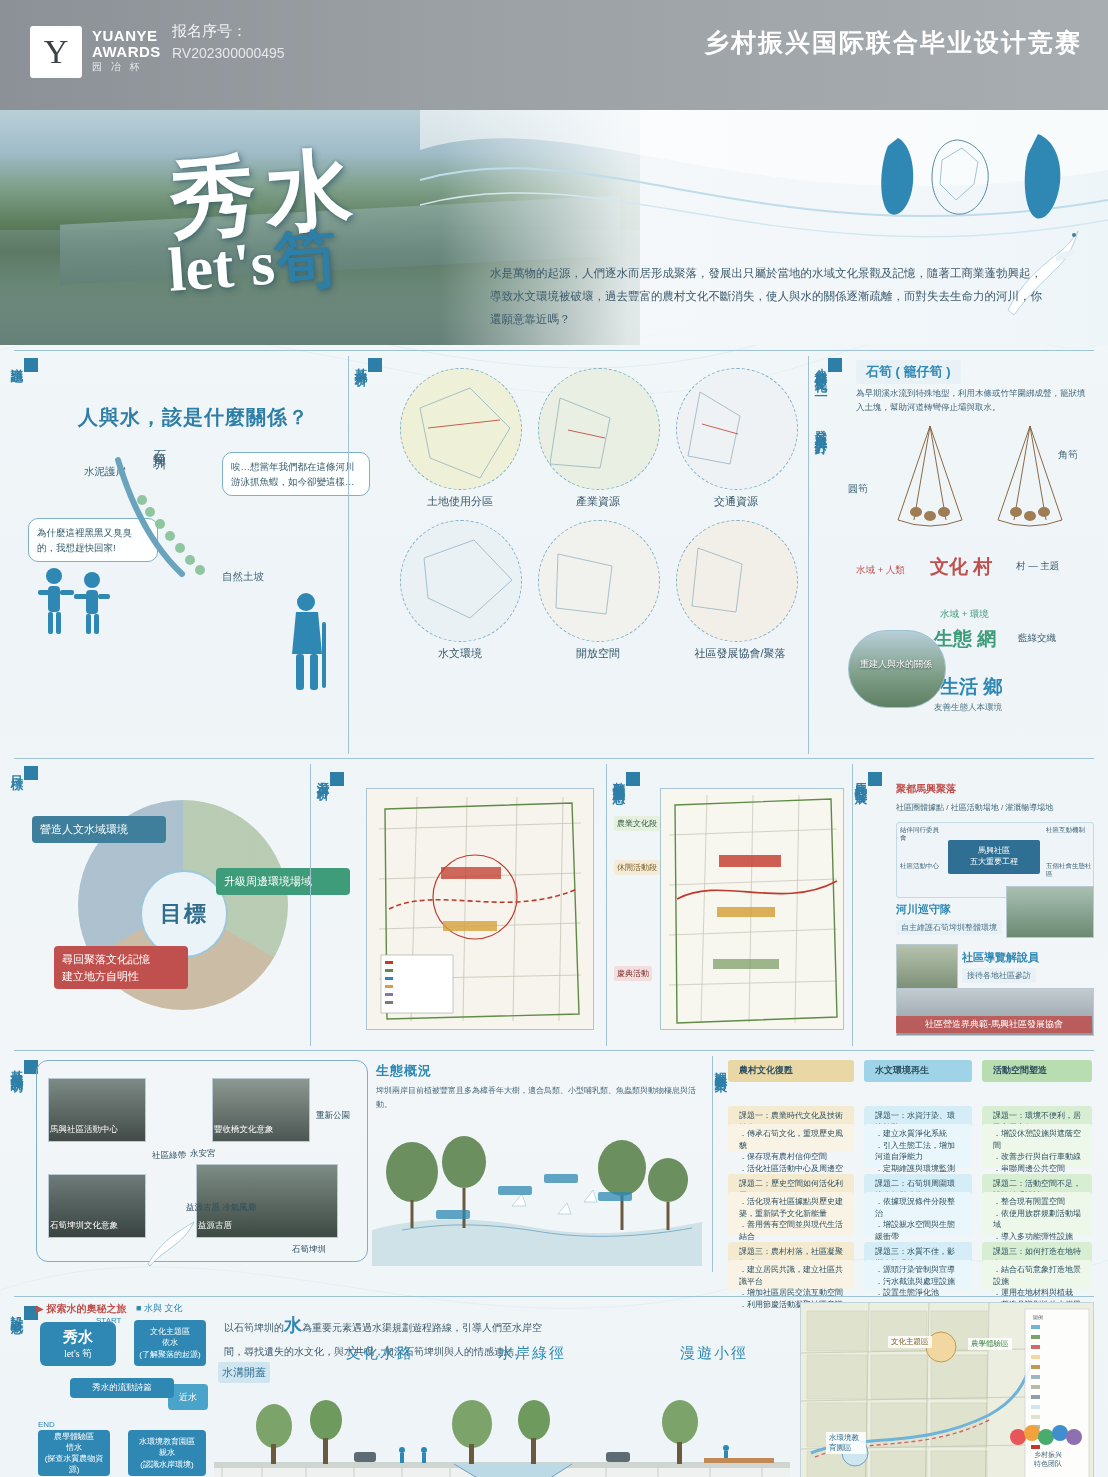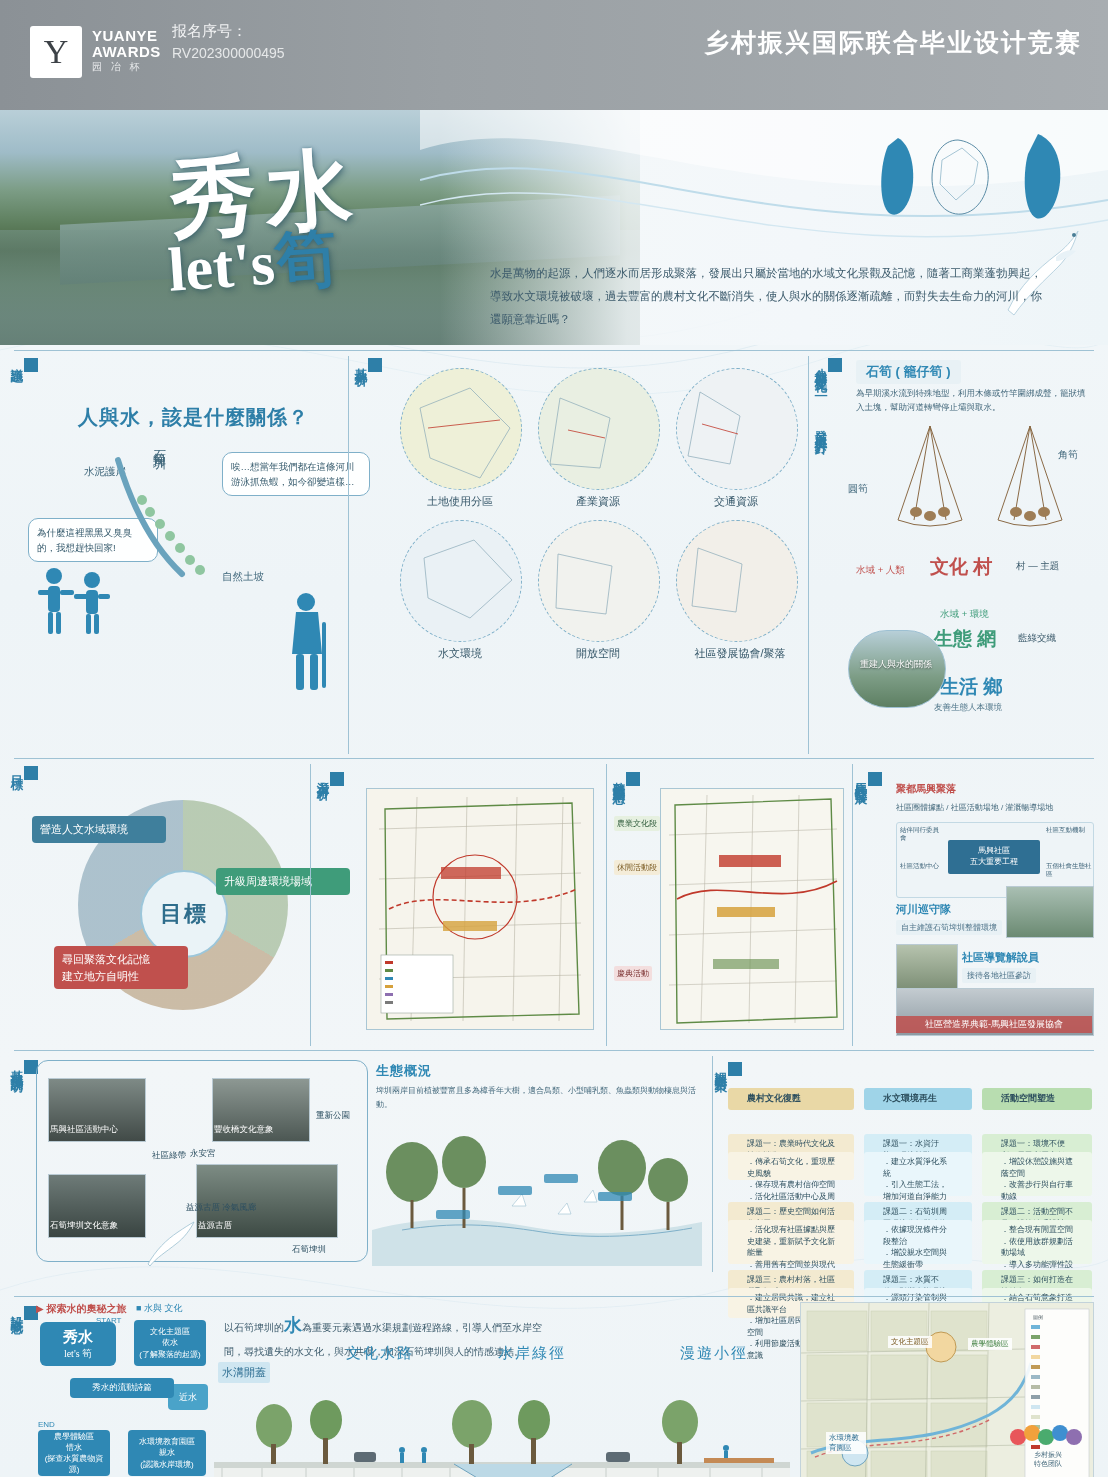--- a/index.html
+++ b/index.html
@@ -154,21 +154,21 @@
 
   .map-box{position:absolute;border:1px solid #a9c6d4;background:#f7f5ef;overflow:hidden;}
 
   
   .photo{position:absolute;overflow:hidden;border:1px solid #b9cad3;}
   .pcap{position:absolute;font-size:8.5px;color:#2b4e60;}
 
   
   .scard{
     position:absolute;border-radius:3px;font-size:8px;line-height:1.45;color:#2d4f5e;
-    padding:4px 19px;box-sizing:border-box;margin-top:28px;
+    padding:4px 11px;box-sizing:border-box;
   }
 
   
   .puzzle{
     position:absolute;border-radius:4px;color:#fff;font-size:10px;line-height:1.4;
     display:flex;align-items:center;justify-content:center;text-align:center;padding:4px;
     box-sizing:border-box;
   }
   .sec-ttl{position:absolute;font-size:13px;color:#2f88b4;font-weight:bold;letter-spacing:1px;}
 

